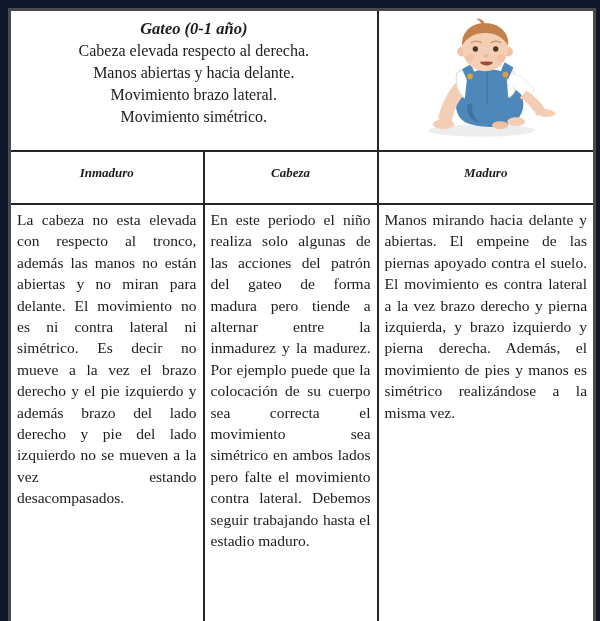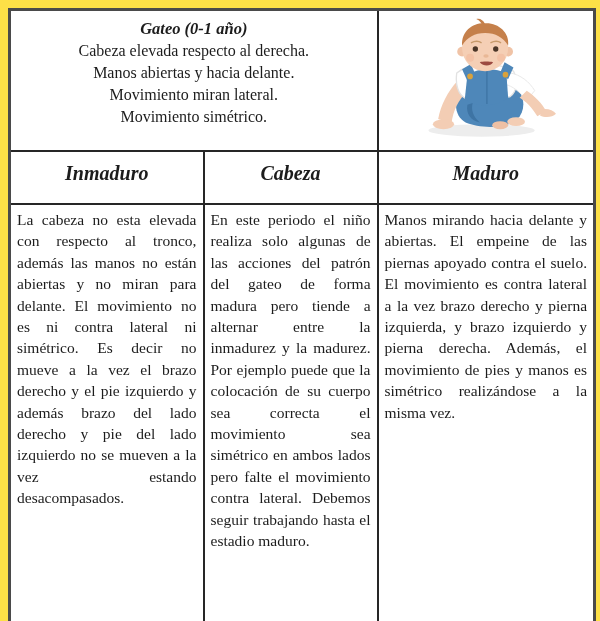--- a/index.html
+++ b/index.html
@@ -4,21 +4,21 @@
 <style>
   html, body {
     margin: 0;
     padding: 0;
     background: #ffffff;
   }
   .sheet {
     position: relative;
     width: 600px;
     height: 621px;
-    background: #fde047;
+    background: #0f172a;
     font-family: "Liberation Serif", serif;
     color: #1c1c1c;
   }
   table.milestones {
     position: absolute;
     left: 8px;
     top: 8px;
     width: 585px;
     border-collapse: collapse;
     table-layout: fixed;
@@ -52,21 +52,21 @@
     width: 160px;
     height: 124px;
   }
   
   td.head-cell {
     height: 40px;
     text-align: center;
     vertical-align: middle;
     font-style: italic;
     font-weight: bold;
-    font-size: 20px;
+    font-size: 13px;
     padding-bottom: 10px;
   }
   
   td.body-cell {
     height: 420px;
     vertical-align: top;
     text-align: justify;
     font-size: 15.5px;
     line-height: 21.4px;
     padding: 4px 6px 0 6px;
@@ -81,21 +81,21 @@
       <col style="width:194px">
       <col style="width:174px">
       <col style="width:217px">
     </colgroup>
     <tbody>
         <tr>
       <td class="title-cell" colspan="2">
         <div class="title-line">Gateo (0-1 año)</div>
         <div>Cabeza elevada respecto al derecha.</div>
         <div>Manos abiertas y hacia delante.</div>
-        <div>Movimiento miran lateral.</div>
+        <div>Movimiento brazo lateral.</div>
         <div>Movimiento simétrico.</div>
       </td>
       <td class="image-cell">
         <div class="baby-wrap">
           <svg viewBox="0 0 170 140" width="160" height="124" aria-hidden="true">
 
             <ellipse cx="80" cy="127" rx="60" ry="7" fill="#ededed"></ellipse>
 
             <path d="M60 78 C47 92 49 111 62 118 C78 125 108 125 120 115 C131 104 129 86 116 76 Z" fill="#4e87b9"></path>
             <path d="M64 98 C62 108 68 116 78 118 C70 111 68 103 70 96 Z" fill="#3e74a4"></path>

